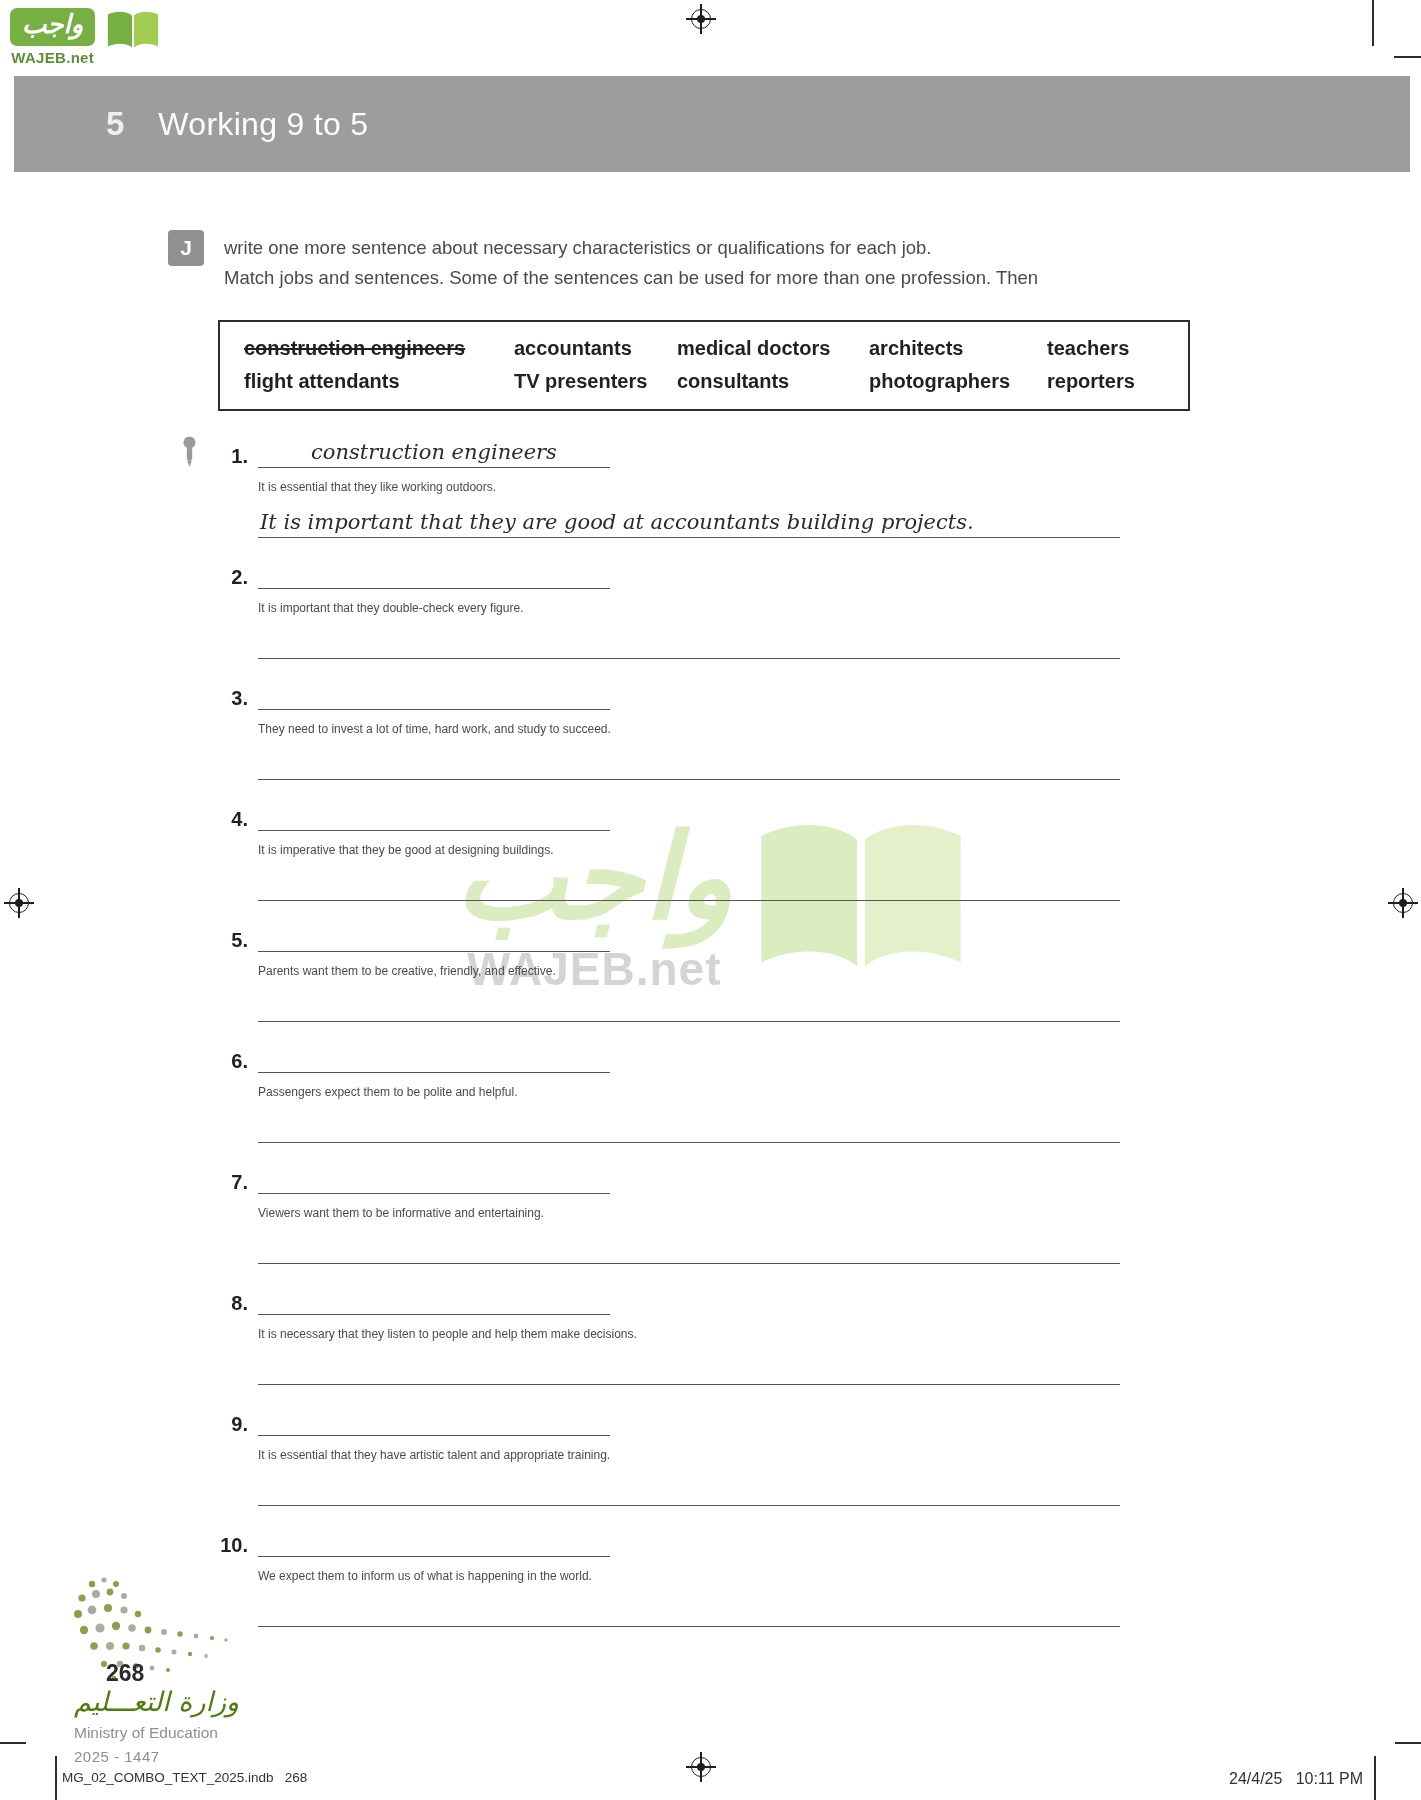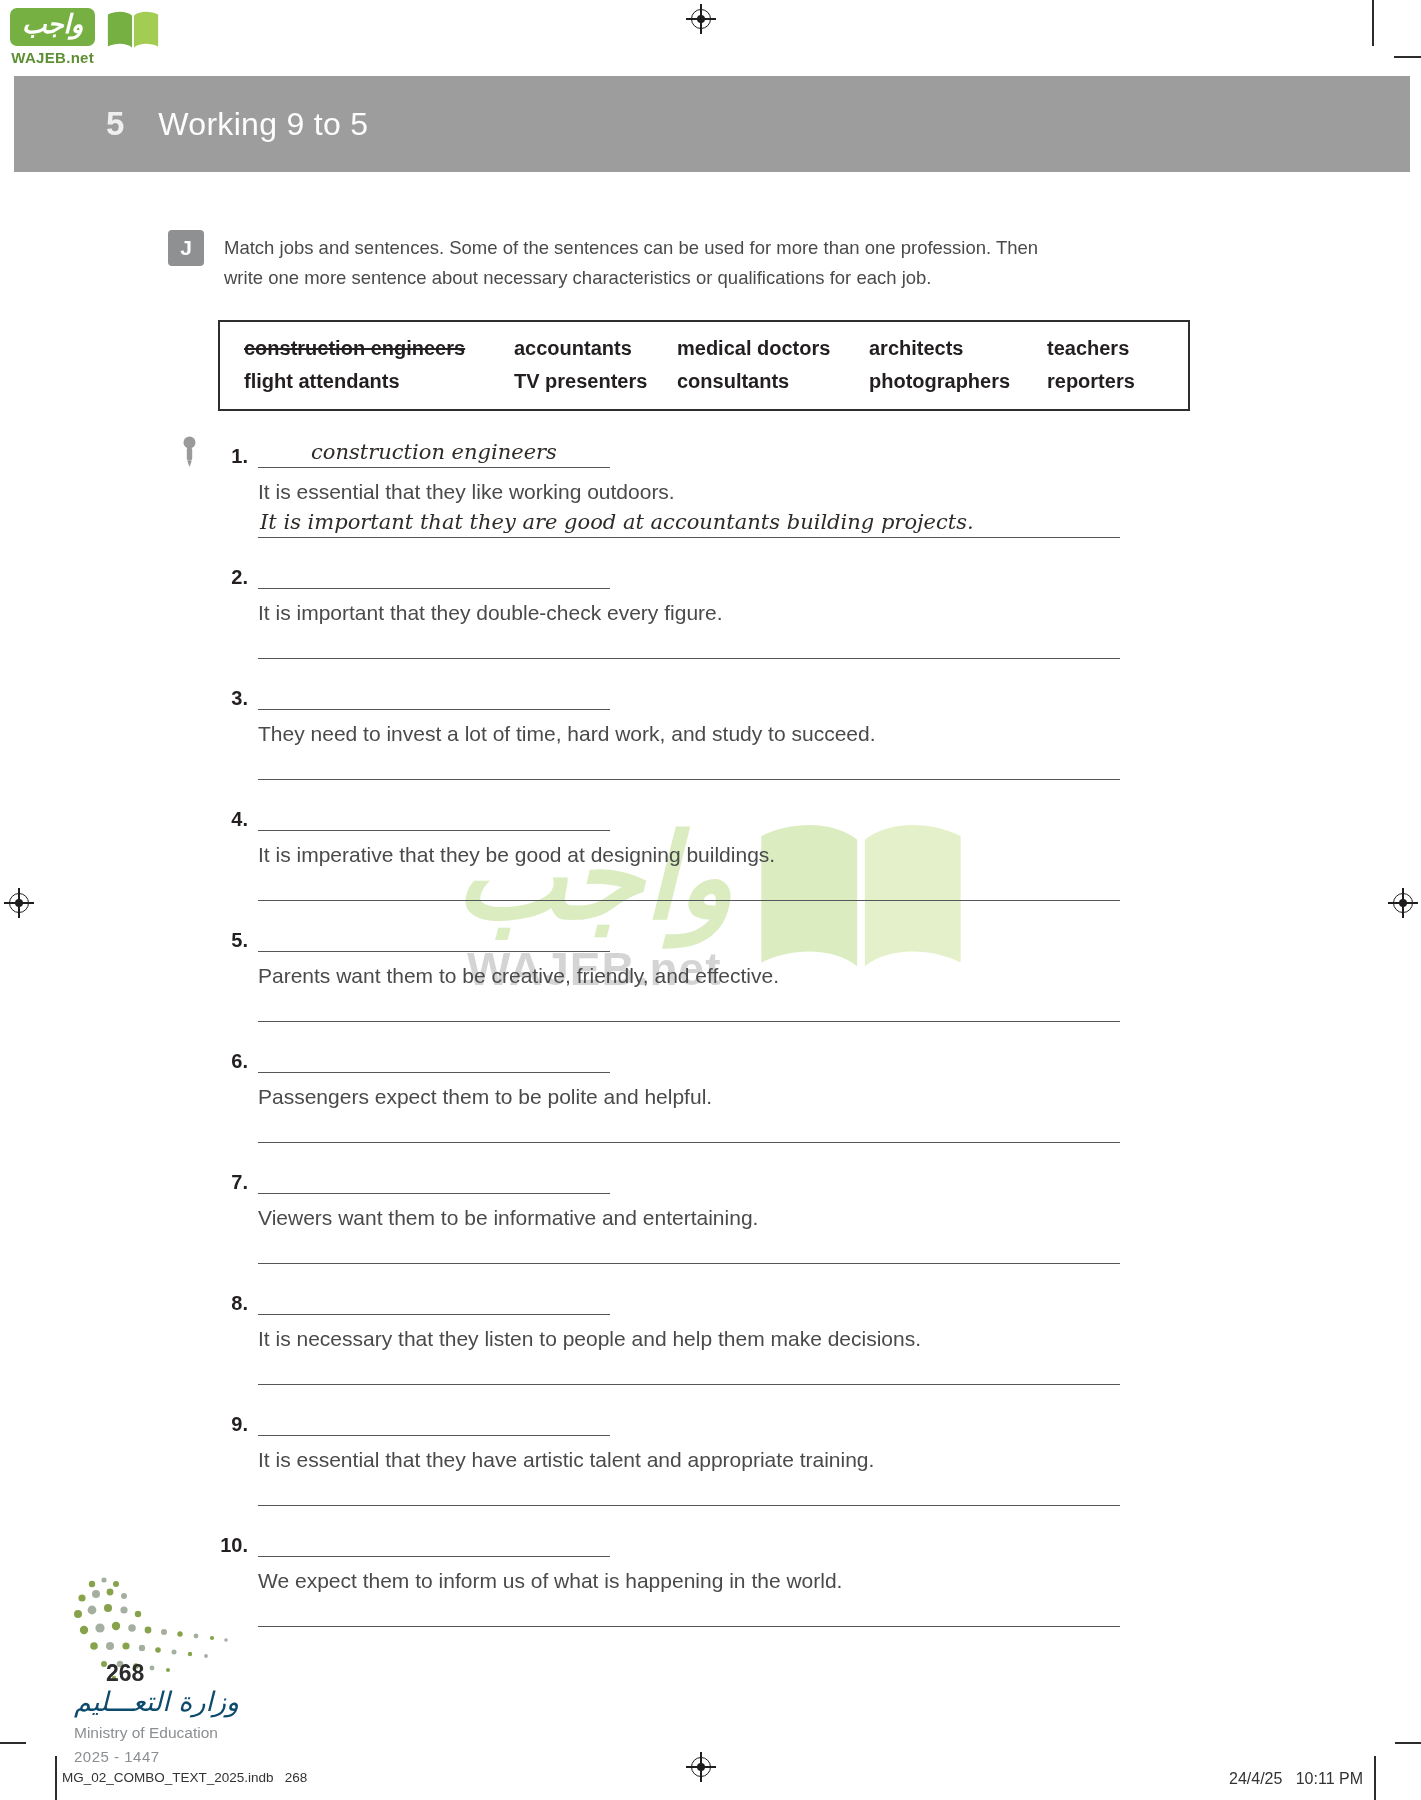--- a/index.html
+++ b/index.html
@@ -42,35 +42,35 @@
   
   .items{position:absolute;left:208px;top:438px;width:912px;}
   .item{position:relative;margin-bottom:21px;}
   .item-head{display:flex;align-items:flex-end;height:30px;}
   .hint-icon{position:absolute;left:-26px;top:-2px;}
   .item-number{width:40px;text-align:right;font-weight:700;font-size:20px;color:#231f20;}
   .item-blank{margin-left:10px;width:352px;border-bottom:1.7px solid #55565a;height:30px;
     display:flex;justify-content:center;align-items:flex-end;}
   .hw{font-family:"DejaVu Serif", serif;font-style:italic;color:#2e2a27;}
   .hw-job{font-size:21px;line-height:1;padding-bottom:4px;white-space:nowrap;}
-  .item-sentence{margin-left:50px;margin-top:12px;font-size:21px;color:#4a4a4c;height:27px;}
+  .item-sentence{margin-left:50px;margin-top:12px;font-size:12px;color:#4a4a4c;height:27px;}
   .item-line{position:relative;margin-left:50px;margin-top:30px;border-bottom:1.7px solid #55565a;height:0;}
   .hw-answer{position:absolute;left:2px;bottom:3px;font-size:21px;white-space:nowrap;}
 
   
   .watermark{position:absolute;left:455px;top:810px;display:flex;align-items:center;gap:12px;
     opacity:.32;pointer-events:none;}
   .wm-textcol{display:flex;flex-direction:column;align-items:center;}
   .wm-arabic{font-size:118px;font-weight:700;color:#8dc63f;line-height:1;}
   .wm-latin{font-size:46px;font-weight:700;color:#7c7c7c;margin-top:6px;letter-spacing:1px;}
 
   
   .ministry-logo{position:absolute;left:70px;top:1574px;}
   .page-number{position:absolute;left:106px;top:1660px;font-size:23px;font-weight:700;color:#2b2b2b;}
-  .ministry-ar{position:absolute;left:74px;top:1686px;font-size:27px;color:#0c4a6e;}
+  .ministry-ar{position:absolute;left:74px;top:1686px;font-size:27px;color:#4d7c0f;}
   .ministry-en{position:absolute;left:74px;top:1724px;font-size:15.5px;color:#8b8f92;}
   .edition{position:absolute;left:74px;top:1748px;font-size:15px;color:#8b8f92;letter-spacing:.5px;}
 
   
   .print-left{position:absolute;left:62px;top:1770px;font-size:13.5px;color:#333;white-space:pre;}
   .print-right{position:absolute;right:58px;top:1770px;font-size:16px;color:#333;white-space:pre;}
 </style>
 </head>
 <body>
 
@@ -119,22 +119,22 @@
   </span>
 </div>
 
 <div class="unit-bar">
   <span class="unit-number">5</span>
   <span class="unit-title">Working 9 to 5</span>
 </div>
 
 <div class="ex-label">J</div>
 <div class="instructions">
+  <div>write one more sentence about necessary characteristics or qualifications for each job.</div>
   <div>Match jobs and sentences. Some of the sentences can be used for more than one profession. Then</div>
-  <div>write one more sentence about necessary characteristics or qualifications for each job.</div>
 </div>
 
 <div class="word-box">
   <div class="wb-row">
     <span class="struck">construction engineers</span>
     <span>accountants</span>
     <span>medical doctors</span>
     <span>architects</span>
     <span>teachers</span>
   </div>

